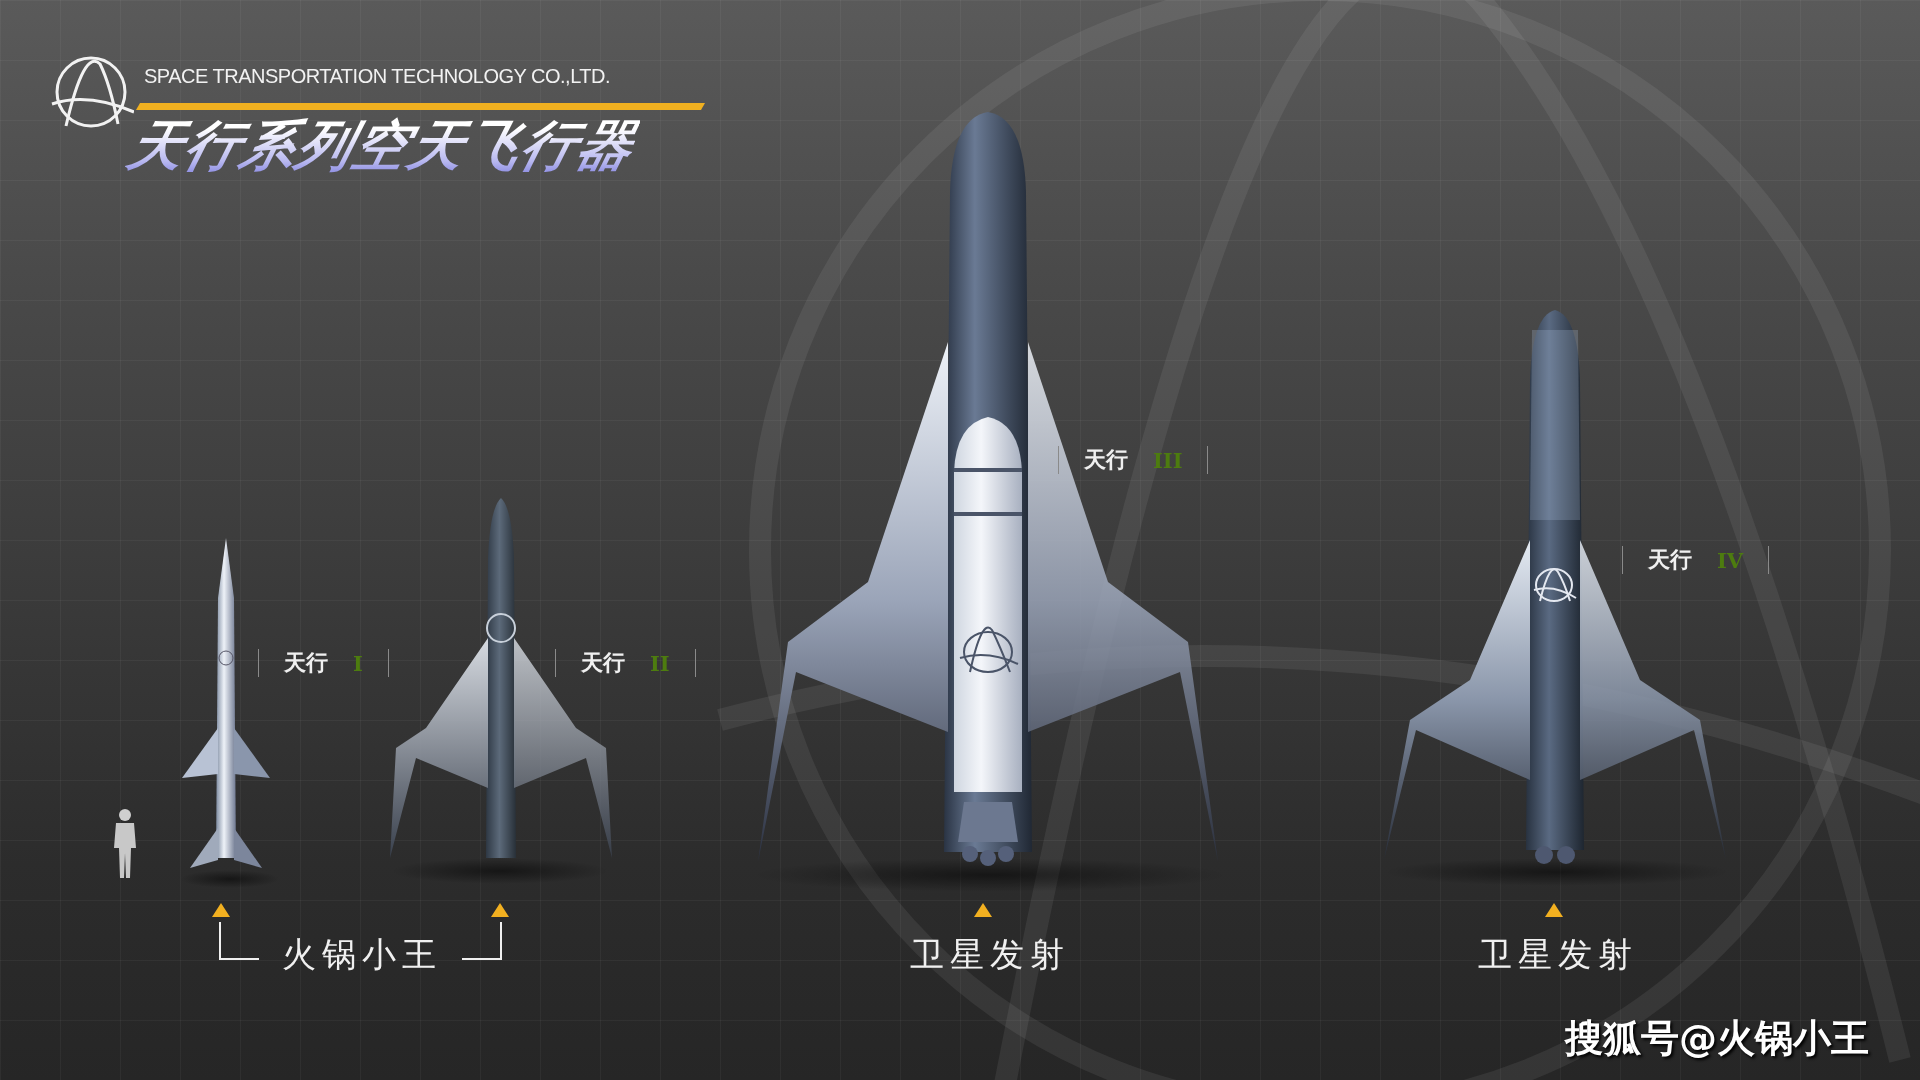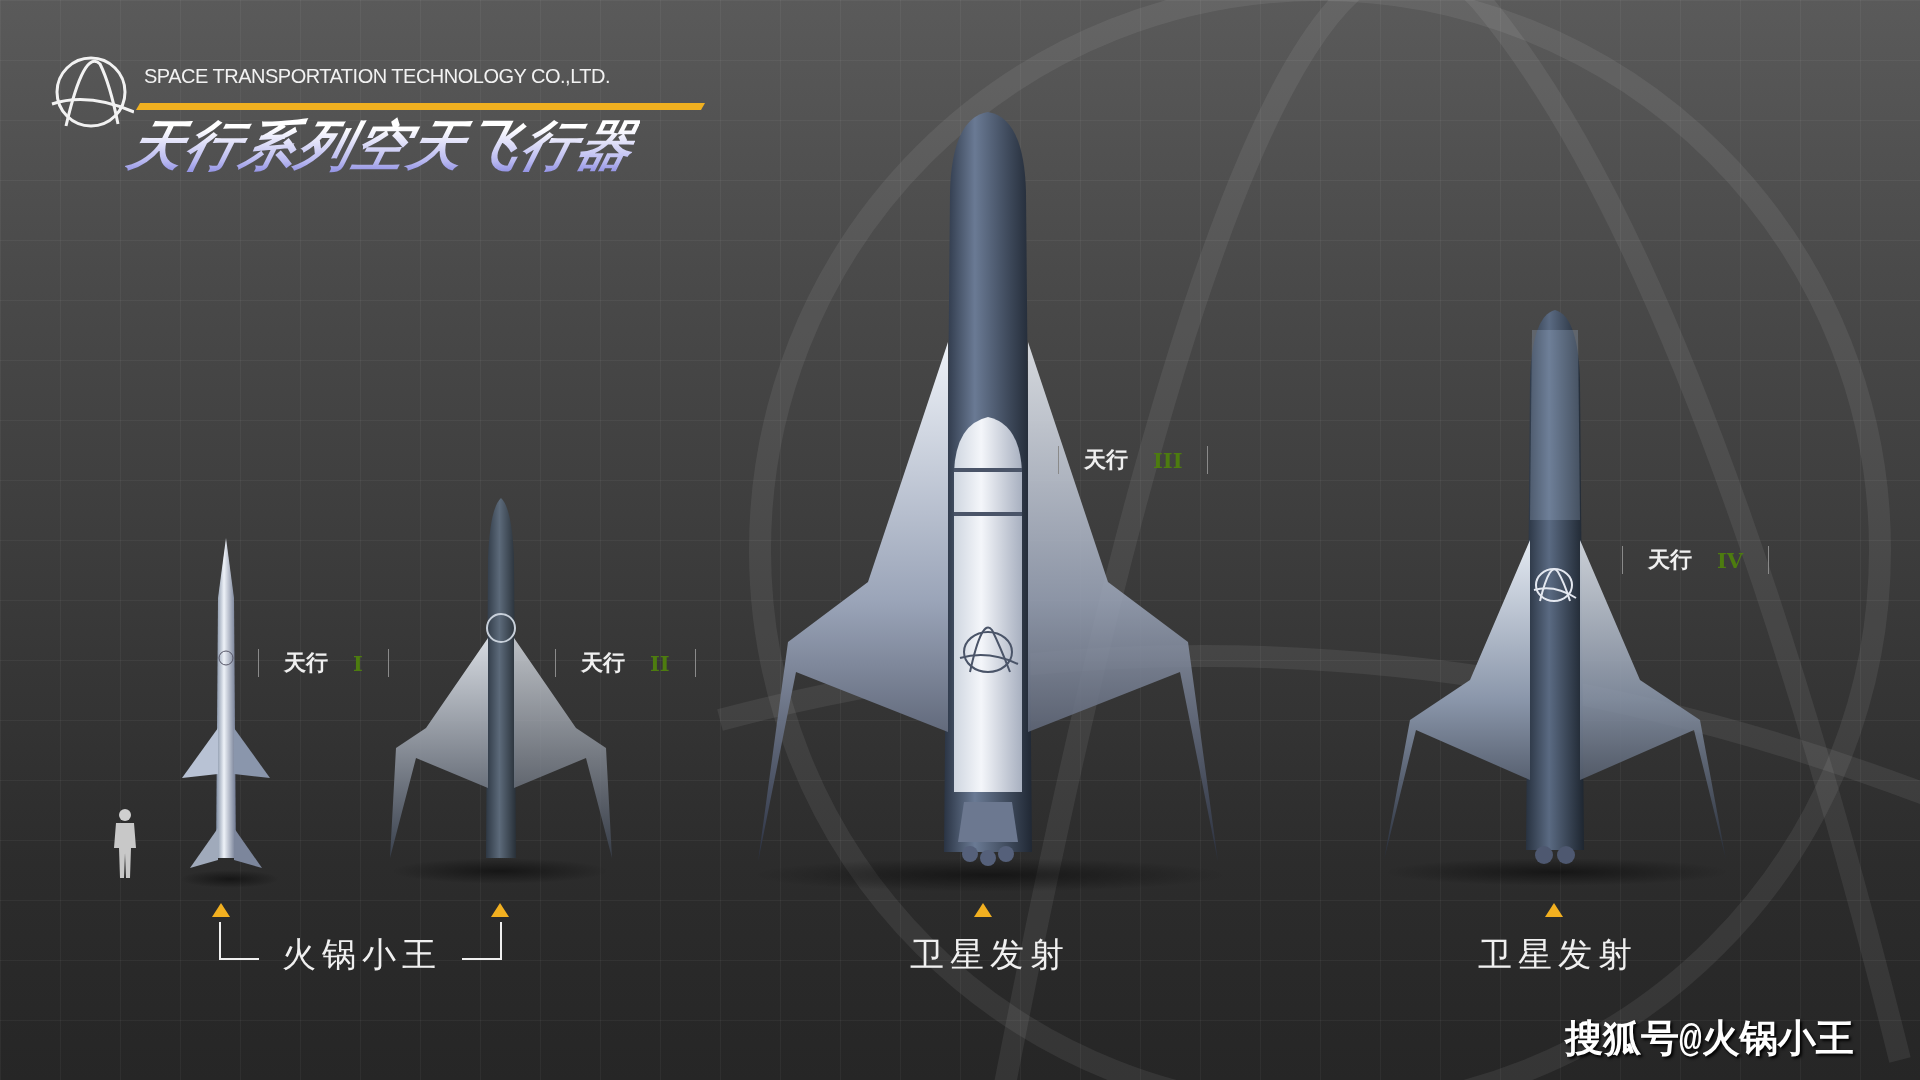--- a/index.html
+++ b/index.html
@@ -15,21 +15,21 @@
   .goldbar{position:absolute;left:138px;top:103px;width:565px;height:7px;background:#f0b020;transform:skewX(-30deg);}
   .title{position:absolute;left:130px;top:110px;font-size:54px;font-weight:bold;font-style:italic;letter-spacing:2px;
     background:linear-gradient(180deg,#ffffff 25%,#b8b8f0 70%,#6e6ed8 100%);-webkit-background-clip:text;background-clip:text;color:transparent;
     transform:skewX(-14deg);}
   .tag{position:absolute;display:flex;align-items:center;gap:25px;color:#f0f0f0;font-size:22px;font-weight:bold;}
   .tag .bar{width:1px;height:28px;background:#8a8a8a;}
   .tag .num{color:#4d7c0f;font-family:"DejaVu Serif",serif;font-weight:bold;font-size:21px;}
   .tri{position:absolute;width:0;height:0;border-left:9px solid transparent;border-right:9px solid transparent;border-bottom:14px solid #f2b020;}
   .cat{position:absolute;color:#f0f0f0;font-size:34px;letter-spacing:6px;}
   .bracket{position:absolute;border-color:#f0f0f0;border-style:solid;border-width:0;}
-  .watermark{position:absolute;left:1565px;top:1013px;color:#ffffff;font-size:38px;font-weight:bold;text-shadow:2px 2px 3px #000;font-family:Liberation Mono, monospace;}
+  .watermark{position:absolute;left:1565px;top:1013px;color:#ffffff;font-size:38px;font-weight:bold;text-shadow:2px 2px 3px #000;}
   .rocket{position:absolute;}
   .shadow{position:absolute;border-radius:50%;background:radial-gradient(ellipse,rgba(0,0,0,0.5),transparent 70%);}
 </style>
 </head>
 <body>
 
 <div class="grid"></div>
 
 <svg class="bg-emblem" viewBox="0 0 1240 1180">
   <g fill="none" stroke="rgba(255,255,255,0.07)" stroke-width="22">

